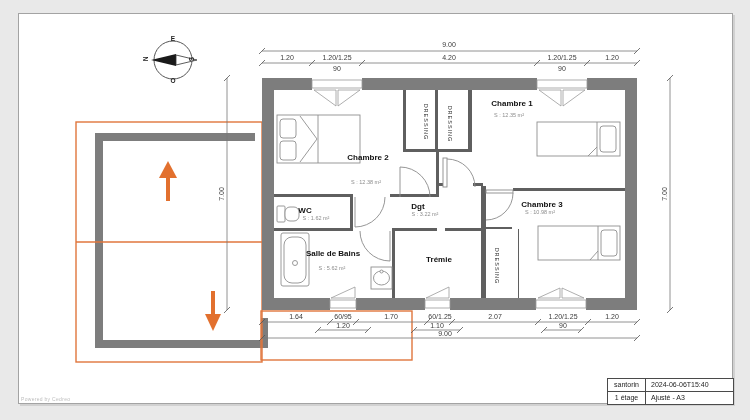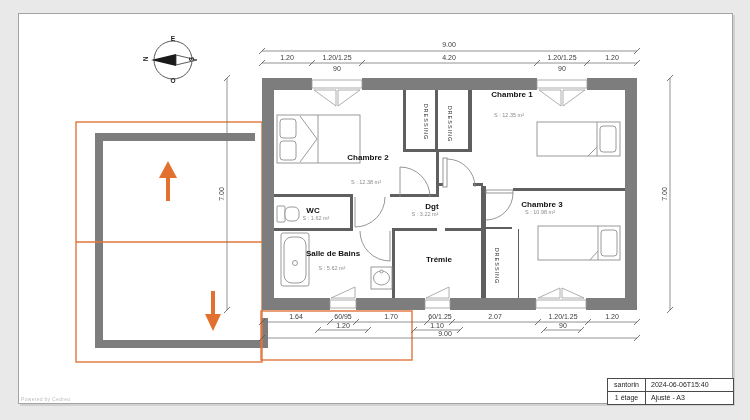--- a/index.html
+++ b/index.html
@@ -218,29 +218,29 @@
   <span class="t dim" style="left:495px;top:316px">2.07</span>
   <span class="t dim" style="left:563px;top:316px">1.20/1.25</span>
   <span class="t dim" style="left:612px;top:316px">1.20</span>
   <span class="t dim" style="left:343px;top:325px">1.20</span>
   <span class="t dim" style="left:437px;top:325px">1.10</span>
   <span class="t dim" style="left:563px;top:325px">90</span>
   <span class="t dim" style="left:445px;top:333px">9.00</span>
 
   <span class="t rname" style="left:368px;top:158px">Chambre 2</span>
   <span class="t rarea" style="left:366px;top:183px">S : 12.38 m²</span>
-  <span class="t rname" style="left:512px;top:95px">Chambre 1</span>
+  <span class="t rname" style="left:512px;top:104px">Chambre 1</span>
   <span class="t rarea" style="left:509px;top:116px">S : 12.35 m²</span>
   <span class="t rname" style="left:542px;top:205px">Chambre 3</span>
   <span class="t rarea" style="left:540px;top:213px">S : 10.98 m²</span>
-  <span class="t rname" style="left:313px;top:211px">WC</span>
+  <span class="t rname" style="left:305px;top:211px">WC</span>
   <span class="t rarea" style="left:316px;top:219px">S : 1.62 m²</span>
   <span class="t rname" style="left:333px;top:254px">Salle de Bains</span>
   <span class="t rarea" style="left:332px;top:269px">S : 5.62 m²</span>
-  <span class="t rname" style="left:432px;top:207px">Dgt</span>
+  <span class="t rname" style="left:418px;top:207px">Dgt</span>
   <span class="t rarea" style="left:425px;top:215px">S : 3.22 m²</span>
   <span class="t rname" style="left:439px;top:260px">Trémie</span>
 
   <span class="t dressing" style="left:425px;top:122px">DRESSING</span>
   <span class="t dressing" style="left:449px;top:124px">DRESSING</span>
   <span class="t dressing" style="left:496px;top:266px">DRESSING</span>
 
   <div class="titleblock">
     <div class="tb-cell tb-c1 tb-r1">santorin</div>
     <div class="tb-cell tb-r1 tb-left">2024-06-06T15:40</div>

